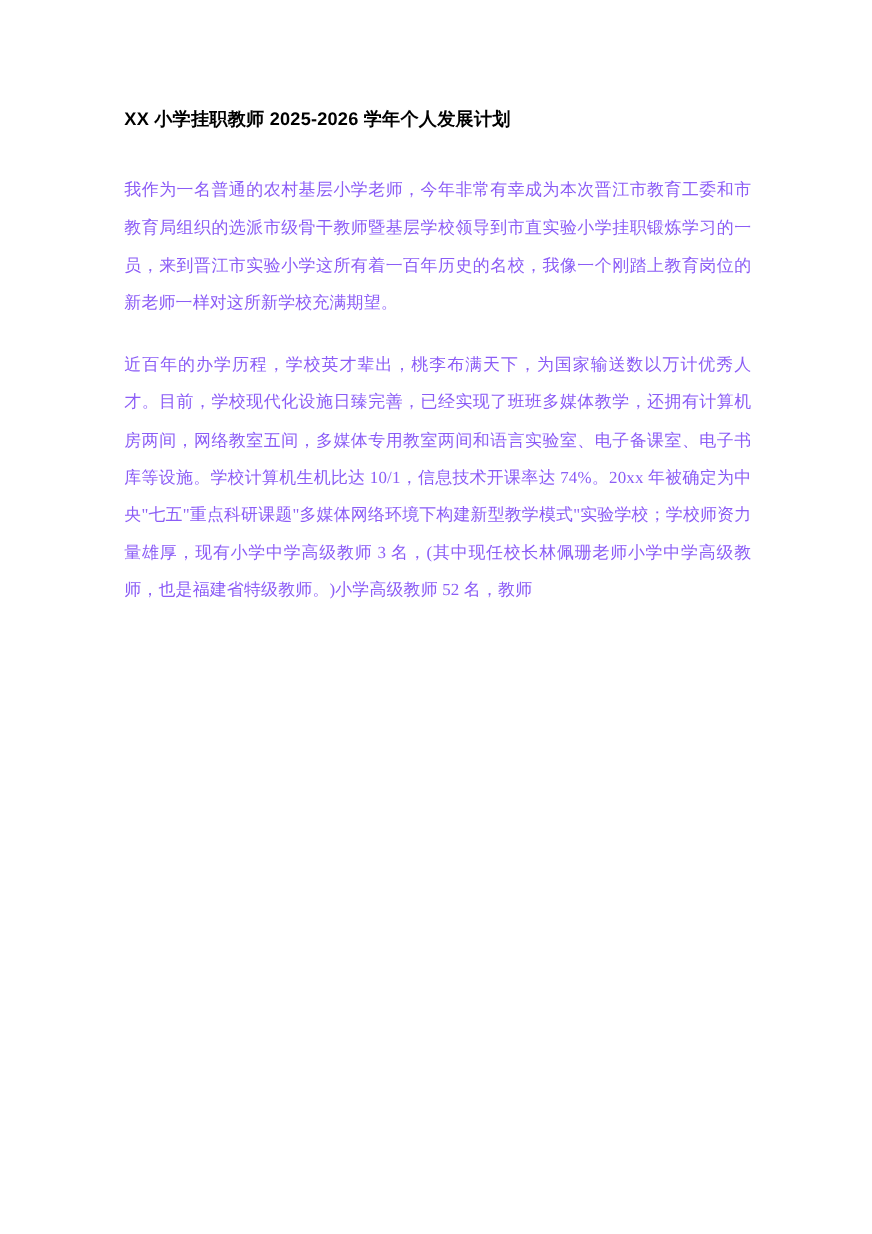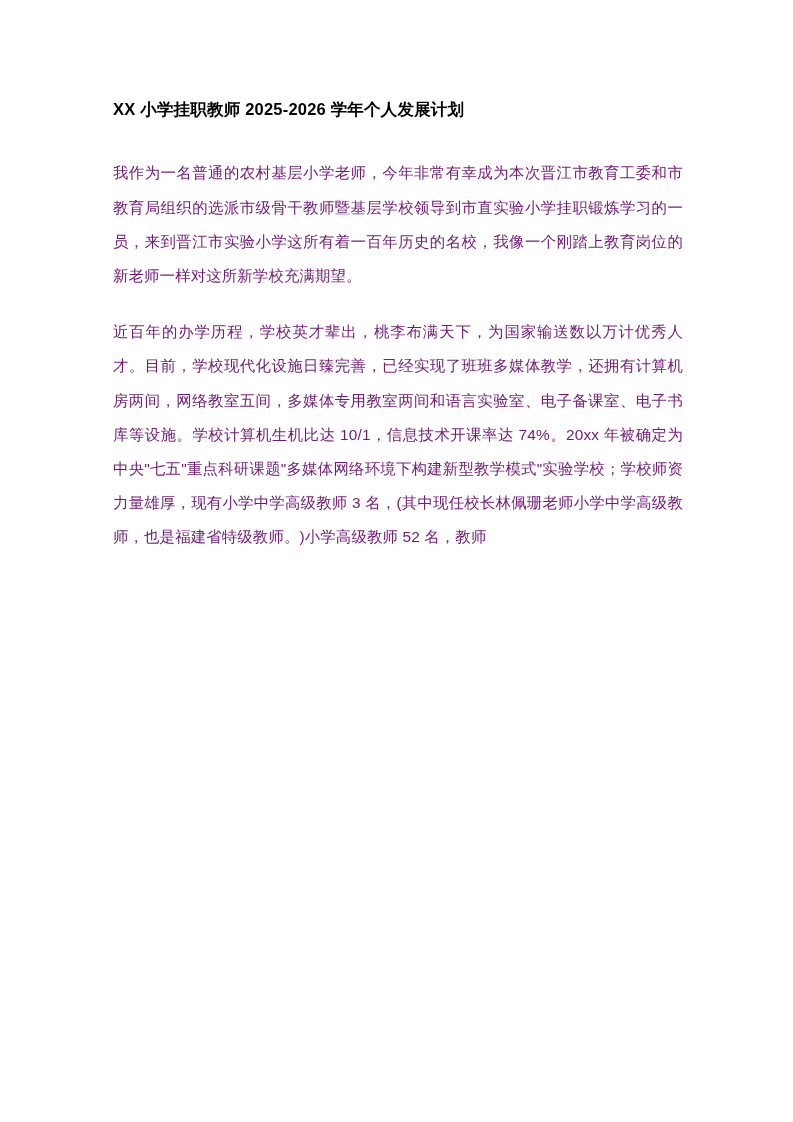--- a/index.html
+++ b/index.html
@@ -37,25 +37,26 @@
     text-align: left;
     color: #000;
   }
   .para {
     font-size: 15.4px;
     line-height: 2.22;
     letter-spacing: 0.15px;
     margin: 0 0 22px 0;
     text-align: justify;
     text-justify: inter-ideograph;
-    color: #701a75;
+    color: #8b5cf6;
     word-break: break-all;
   }
   .para:last-child {
     margin-bottom: 0;
+    font-family: Liberation Serif, serif;
   }
 </style>
 </head>
 <body>
 
 <div class="page">
   <div class="content">
     <h1 class="doc-title">XX 小学挂职教师 2025-2026 学年个人发展计划</h1>
     <p class="para">我作为一名普通的农村基层小学老师，今年非常有幸成为本次晋江市教育工委和市教育局组织的选派市级骨干教师暨基层学校领导到市直实验小学挂职锻炼学习的一员，来到晋江市实验小学这所有着一百年历史的名校，我像一个刚踏上教育岗位的新老师一样对这所新学校充满期望。</p>
     <p class="para">近百年的办学历程，学校英才辈出，桃李布满天下，为国家输送数以万计优秀人才。目前，学校现代化设施日臻完善，已经实现了班班多媒体教学，还拥有计算机房两间，网络教室五间，多媒体专用教室两间和语言实验室、电子备课室、电子书库等设施。学校计算机生机比达 10/1，信息技术开课率达 74%。20xx 年被确定为中央"七五"重点科研课题"多媒体网络环境下构建新型教学模式"实验学校；学校师资力量雄厚，现有小学中学高级教师 3 名，(其中现任校长林佩珊老师小学中学高级教师，也是福建省特级教师。)小学高级教师 52 名，教师</p>

